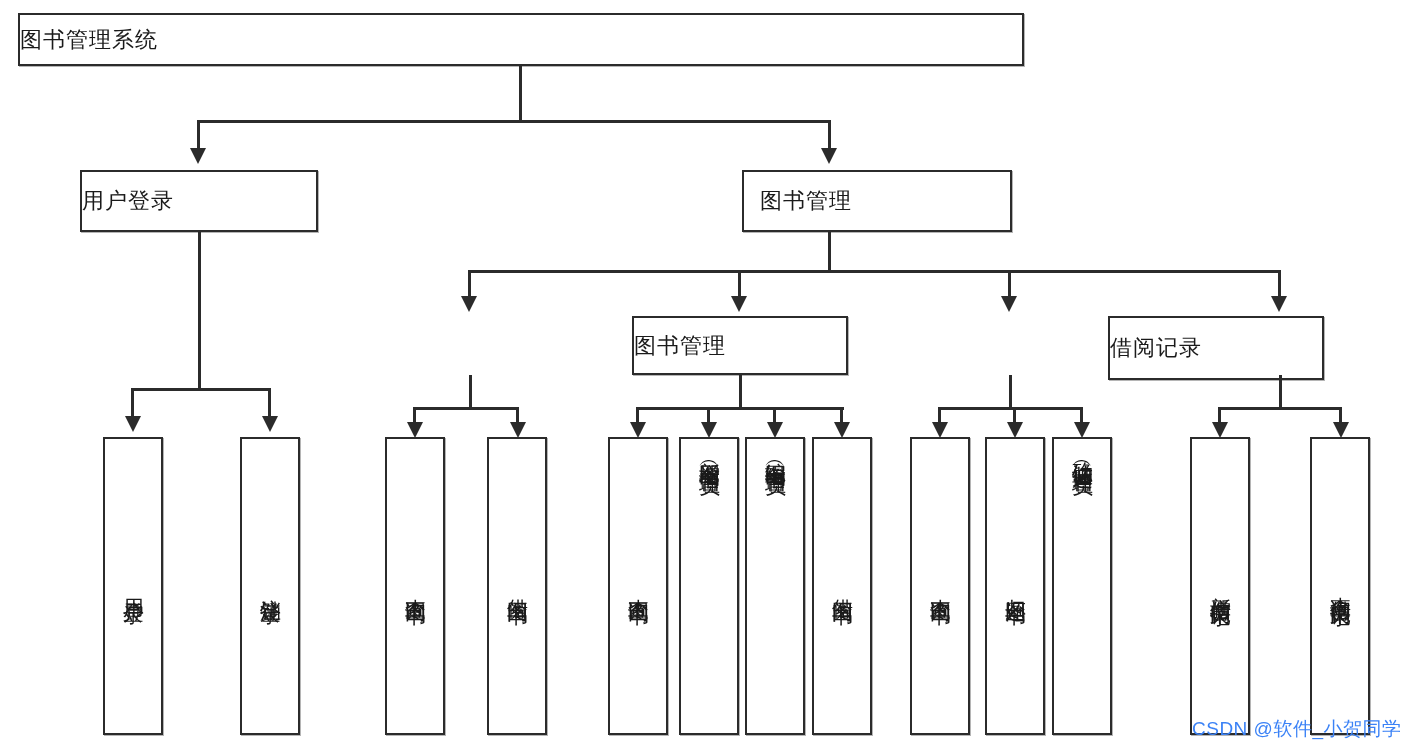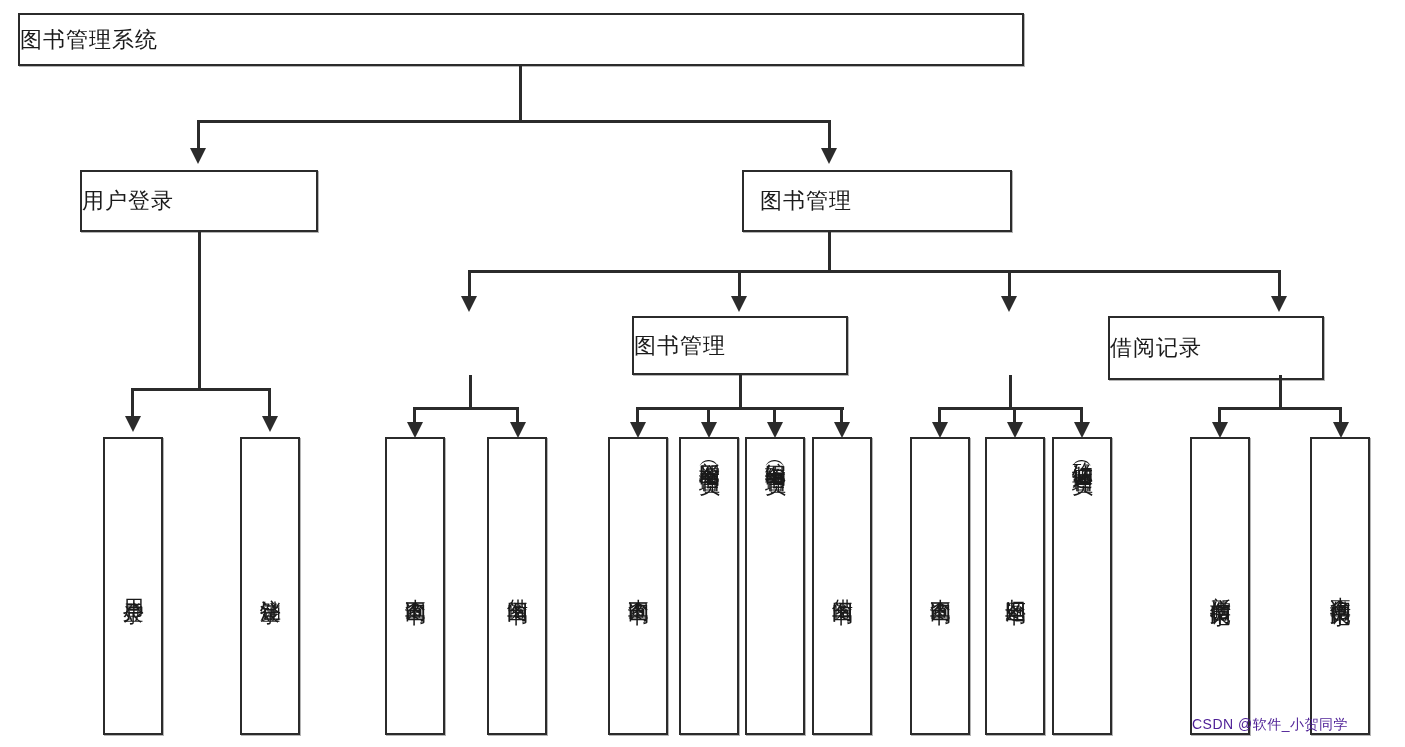--- a/index.html
+++ b/index.html
@@ -55,22 +55,22 @@
   .arrow {
     position: absolute;
     width: 0;
     height: 0;
     border-left: 8px solid transparent;
     border-right: 8px solid transparent;
     border-top: 16px solid #2b2b2b;
   }
   .watermark {
     position: absolute;
-    font-size: 14px;
-    color: #4c1d95;
+    font-size: 19px;
+    color: #3b82f6;
     white-space: nowrap;
     letter-spacing: 0.5px;
   }
 </style>
 </head>
 <body>
 
 <div id="canvas">
 
   <div class="node horizontal" style="left:18px; top:13px; width:1006px; height:53px;">

